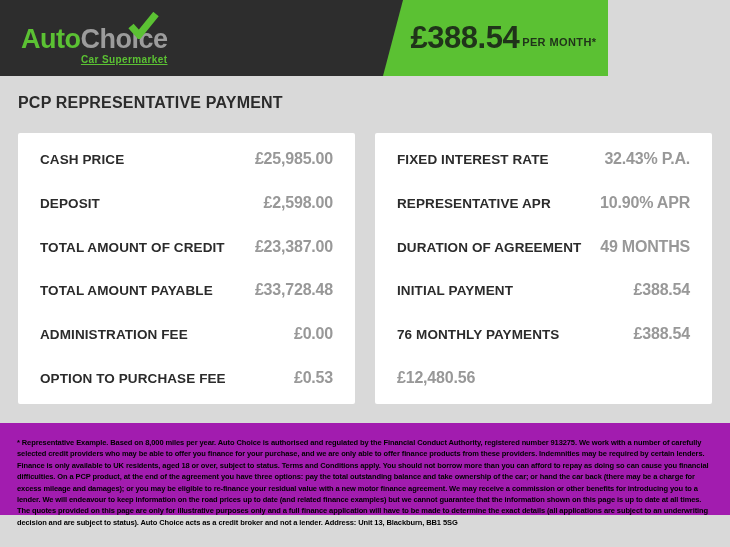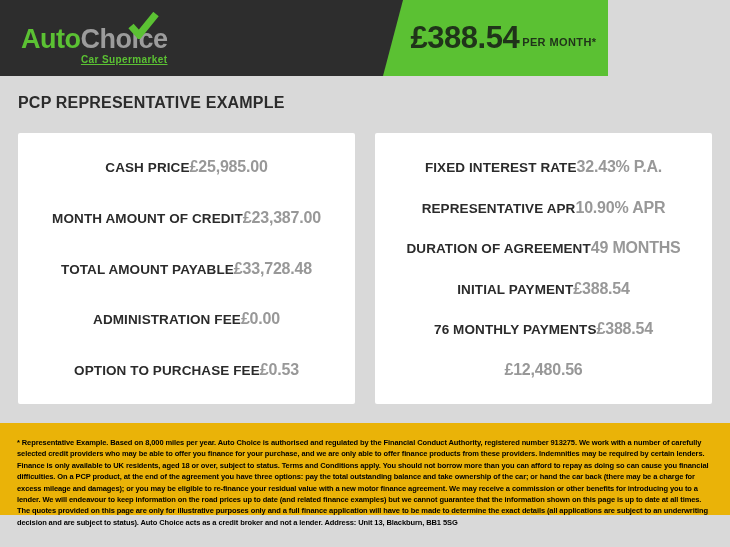--- a/index.html
+++ b/index.html
@@ -21,28 +21,28 @@
     clip-path:polygon(20px 0, 100% 0, 100% 100%, 0 100%);
     display:flex; align-items:center; justify-content:center; padding-left:16px;
   }
   .price-amount { font-size:31px; font-weight:bold; color:#20341a; letter-spacing:-0.5px; }
   .price-suffix { font-size:11px; font-weight:bold; color:#20341a; letter-spacing:0.4px; margin-left:3px; margin-top:7px; }
   
   .page-title { position:absolute; left:18px; top:94px; font-size:16px; font-weight:bold; color:#2b2b2b; letter-spacing:0.2px; }
   .cards { position:absolute; left:18px; top:133px; width:694px; display:flex; gap:20px; }
   .card {
     width:337px; height:271px; background:#ffffff; border-radius:2px;
-    padding:25px 22px; display:flex; flex-direction:column; justify-content:space-between;align-items:center;
+    padding:17px 22px; display:flex; flex-direction:column; justify-content:space-between;
   }
   .finance-row { display:flex; justify-content:space-between; align-items:baseline; }
   .row-label { font-size:13.5px; font-weight:bold; color:#2b2b2b; letter-spacing:0.1px; white-space:nowrap; }
   .row-value { font-size:16px; font-weight:bold; color:#989898; letter-spacing:-0.2px; white-space:nowrap; }
   
   .footer {
-    position:absolute; left:0; top:423px; width:730px; height:92px; background:#eab308;
+    position:absolute; left:0; top:423px; width:730px; height:92px; background:#a21caf;
     padding:14px 17px 0 17px;
   }
   .disclaimer { font-size:7.5px; font-weight:bold; line-height:11.4px; color:#000; letter-spacing:-0.1px; text-align:left; }
 </style>
 </head>
 <body>
 
 <div class="page">
 
   <header class="header">
@@ -55,31 +55,35 @@
       </div>
       <div class="logo-tagline">Car Supermarket</div>
     </div>
 
     <div class="price-badge">
       <span class="price-amount">£388.54</span>
       <span class="price-suffix">PER MONTH*</span>
     </div>
   </header>
 
-  <h1 class="page-title">PCP REPRESENTATIVE EXAMPLE</h1>
+  <h1 class="page-title">PCP REPRESENTATIVE PAYMENT</h1>
 
   <div class="cards">
 
     <section class="card">
       <div class="finance-row">
         <span class="row-label">CASH PRICE</span>
         <span class="row-value">£25,985.00</span>
       </div>
       <div class="finance-row">
-        <span class="row-label">MONTH AMOUNT OF CREDIT</span>
+        <span class="row-label">DEPOSIT</span>
+        <span class="row-value">£2,598.00</span>
+      </div>
+      <div class="finance-row">
+        <span class="row-label">TOTAL AMOUNT OF CREDIT</span>
         <span class="row-value">£23,387.00</span>
       </div>
       <div class="finance-row">
         <span class="row-label">TOTAL AMOUNT PAYABLE</span>
         <span class="row-value">£33,728.48</span>
       </div>
       <div class="finance-row">
         <span class="row-label">ADMINISTRATION FEE</span>
         <span class="row-value">£0.00</span>
       </div>

